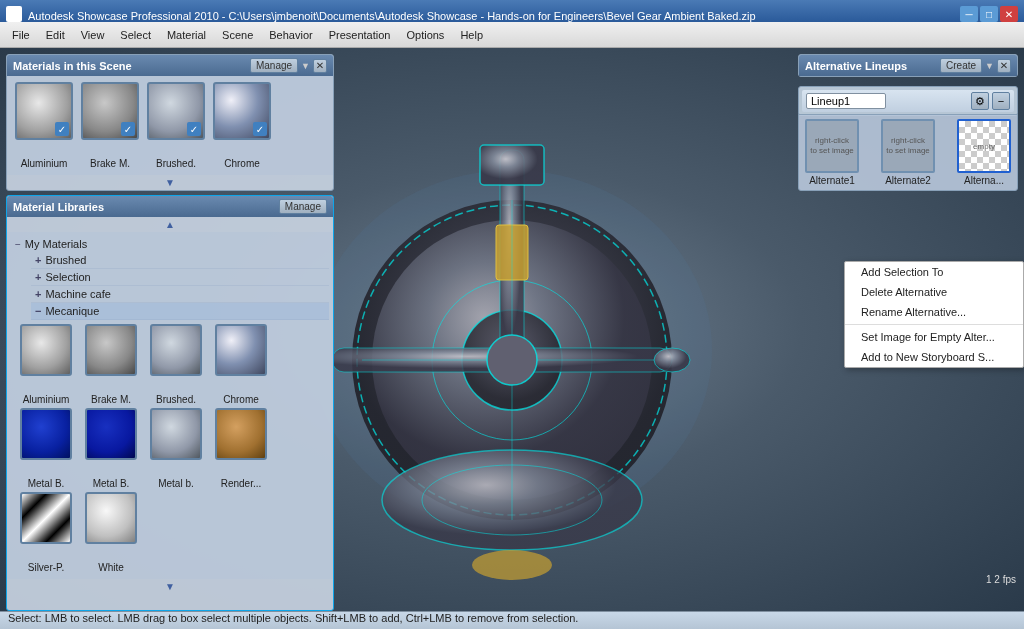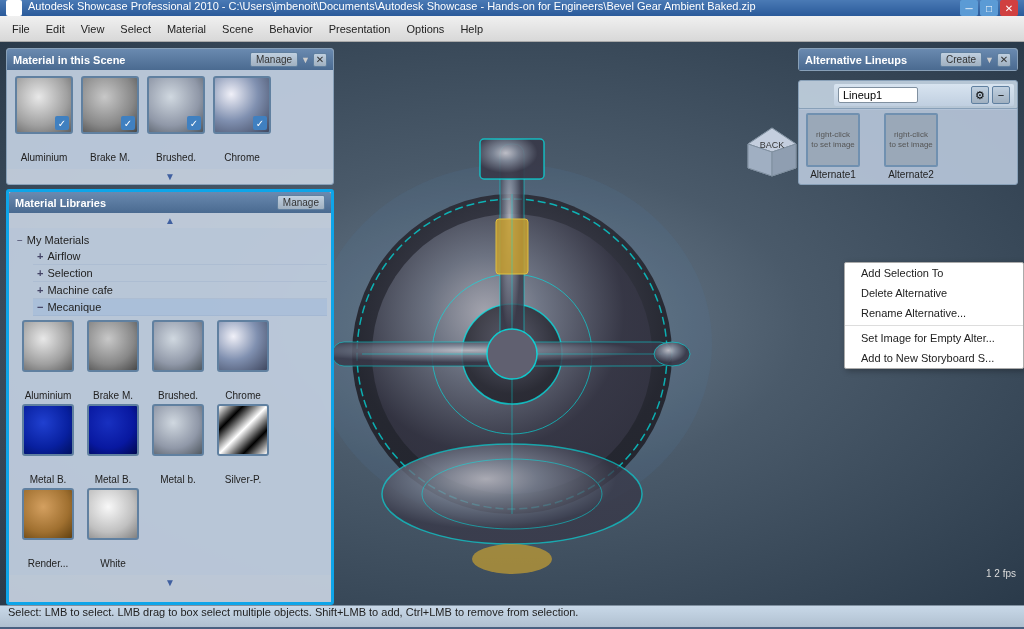--- a/index.html
+++ b/index.html
@@ -1,23 +1,23 @@
 <!DOCTYPE html>
 <html><head>
   <meta charset="utf-8">
   <style>
     * { box-sizing: border-box; margin: 0; padding: 0; }
     body { width: 1024px; height: 629px; overflow: hidden; font-family: 'Segoe UI', Tahoma, Arial, sans-serif; font-size: 11px; background: #4a6080; }
 
     
     #title-bar {
-      height: 16px;
+      height: 22px;
       background: linear-gradient(to bottom, #4a7ab5, #2a5a9a);
       display: flex;
-      align-items: flex-start;
+      align-items: flex-end;
       padding: 0 6px;
       color: white;
       font-size: 11px;
     }
     #title-bar .title-icon {
       width: 16px; height: 16px; margin-right: 6px;
       background: #fff; border-radius: 2px; display: inline-block;
       font-size: 9px; display: flex; align-items: center; justify-content: center;
     }
     #title-bar .title-text { flex: 1; font-size: 11px; }
@@ -151,21 +151,21 @@
     .mat-chrome { background: radial-gradient(circle at 30% 30%, #f0f0f8, #8090b0 50%, #404860); }
     .mat-metal-b1 { background: radial-gradient(circle at 40% 35%, #2040d0, #0820a0 60%, #001060); }
     .mat-metal-b2 { background: radial-gradient(circle at 40% 35%, #1830c0, #0818a0 60%, #000850); }
     .mat-render { background: radial-gradient(circle at 40% 35%, #d4a060, #a07030 60%, #604010); }
     .mat-silver { background: linear-gradient(135deg, #fff 0%, #000 25%, #fff 50%, #000 75%, #fff 100%); }
     .mat-white { background: radial-gradient(circle at 40% 35%, #f8f8f8, #c0c0c0 60%, #808080); }
 
     
     #material-libs-panel {
       background: rgba(200,210,225,0.92);
-      border: 3px solid #0ea5e9;
+      border: 1px solid #0ea5e9;
       border-radius: 3px;
       margin: 4px 6px 0 6px;
       pointer-events: all;
       flex: 1;
       overflow: hidden;
     }
     .lib-tree {
       padding: 4px;
       background: rgba(180,195,215,0.5);
     }
@@ -216,21 +216,20 @@
       background: rgba(190,205,220,0.95);
       border: 1px solid #88a0b8;
       border-radius: 3px;
       padding: 3px;
     }
     .lineup-header {
       display: flex; align-items: center; justify-content: space-between;
       padding: 2px 4px;
       background: linear-gradient(to bottom, #d8e4f0, #c0cfe0);
       border-radius: 2px;
-      margin-left: 32px;
     }
     .lineup-name-input {
       border: 1px solid #8090a0; background: white;
       padding: 1px 4px; font-size: 11px; width: 80px;
       border-radius: 2px;
     }
     .lineup-icons { display: flex; gap: 3px; }
     .lineup-icon-btn {
       width: 18px; height: 18px;
       background: linear-gradient(to bottom, #c0d0e0, #a0b0c0);
@@ -267,21 +266,21 @@
     }
     .alt-thumb.selected { border-color: #2060d0; border-width: 2px; }
     .alt-thumb.empty-thumb {
       background: repeating-conic-gradient(#ccc 0% 25%, #fff 0% 50%) 0 0 / 12px 12px;
     }
     .alt-label { font-size: 10px; color: #222; margin-top: 2px; }
 
     
     #context-menu {
       position: absolute;
-      top: 220px; right: 0px;
+      top: 213px; right: 0px;
       background: white;
       border: 1px solid #aaa;
       box-shadow: 2px 2px 6px rgba(0,0,0,0.3);
       border-radius: 2px;
       min-width: 180px;
       z-index: 100;
     }
     .ctx-item {
       padding: 4px 16px;
       cursor: pointer;
@@ -401,36 +400,27 @@
 
         <ellipse cx="420" cy="290" rx="18" ry="12" fill="url(#metalGrad)" opacity="0.9"></ellipse>
         <ellipse cx="420" cy="290" rx="18" ry="12" fill="none" stroke="#00e8e8" stroke-width="1" opacity="0.6"></ellipse>
 
         <ellipse cx="260" cy="495" rx="40" ry="15" fill="#c8a030" opacity="0.7"></ellipse>
       </svg>
     </div>
 
     <div id="fps-counter">1 2 fps</div>
 
-    <div id="nav-cube" style="position:absolute; top:78px; right:224px;">
-      <svg width="64" height="64" viewBox="0 0 64 64">
-        <polygon points="32,8 56,24 56,48 32,56 8,48 8,24" fill="rgba(180,190,205,0.85)" stroke="#8090a0" stroke-width="1"></polygon>
-        <polygon points="32,8 56,24 32,32 8,24" fill="rgba(200,210,225,0.9)" stroke="#8090a0" stroke-width="1"></polygon>
-        <polygon points="8,24 32,32 32,56 8,48" fill="rgba(160,175,195,0.85)" stroke="#8090a0" stroke-width="1"></polygon>
-        <polygon points="56,24 32,32 32,56 56,48" fill="rgba(140,155,175,0.85)" stroke="#8090a0" stroke-width="1"></polygon>
-        <text x="32" y="28" text-anchor="middle" font-size="9" fill="#333" font-family="Arial">BACK</text>
-      </svg>
-    </div>
   </div>
 
   <div id="left-panel">
 
     <div id="materials-scene-panel">
       <div class="panel-header">
-        <span class="panel-header-title">Material in this Scene</span>
+        <span class="panel-header-title">Materials in this Scene</span>
         <div class="panel-header-controls">
           <button class="panel-btn">Manage</button>
           <span style="font-size:9px; cursor:pointer; color:#ccc;">▼</span>
           <div class="panel-close-btn">✕</div>
         </div>
       </div>
       <div class="materials-grid">
         <div class="material-item">
           <div class="material-thumb mat-aluminium">
             <div class="checkmark">✓</div>
@@ -468,21 +458,21 @@
       </div>
       <div class="scroll-arrow">▲</div>
       <div class="lib-tree">
         <div class="lib-tree-item">
           <span class="tree-expand">−</span>
           <span class="tree-label">My Materials</span>
         </div>
         <div class="lib-sub-items">
           <div class="lib-sub-item">
             <span class="lib-expand">+</span>
-            <span>Airflow</span>
+            <span>Brushed</span>
           </div>
           <div class="lib-sub-item">
             <span class="lib-expand">+</span>
             <span>Selection</span>
           </div>
           <div class="lib-sub-item">
             <span class="lib-expand">+</span>
             <span>Machine cafe</span>
           </div>
           <div class="lib-sub-item" style="background: rgba(150,180,220,0.4);">
@@ -514,26 +504,26 @@
           </div>
           <div class="material-item">
             <div class="material-thumb mat-metal-b2" style="width:52px;height:52px;"></div>
             <span class="material-label">Metal B.</span>
           </div>
           <div class="material-item">
             <div class="material-thumb mat-brushed" style="width:52px;height:52px;"></div>
             <span class="material-label">Metal b.</span>
           </div>
           <div class="material-item">
+            <div class="material-thumb mat-render" style="width:52px;height:52px;"></div>
+            <span class="material-label">Render...</span>
+          </div>
+          <div class="material-item">
             <div class="material-thumb mat-silver" style="width:52px;height:52px;"></div>
             <span class="material-label">Silver-P.</span>
-          </div>
-          <div class="material-item">
-            <div class="material-thumb mat-render" style="width:52px;height:52px;"></div>
-            <span class="material-label">Render...</span>
           </div>
           <div class="material-item">
             <div class="material-thumb mat-white" style="width:52px;height:52px;"></div>
             <span class="material-label">White</span>
           </div>
         </div>
       </div>
       <div class="scroll-arrow">▼</div>
     </div>
   </div>
@@ -565,20 +555,26 @@
         <div style="padding:2px; text-align:center; color:#555;">right-click<br>to set image</div>
       </div>
       <span class="alt-label">Alternate1</span>
     </div>
     <div class="alt-item">
       <div class="alt-thumb" style="background: #9aa8b8; font-size:8px; line-height:1.3;">
         <div style="padding:2px; text-align:center; color:#555;">right-click<br>to set image</div>
       </div>
       <span class="alt-label">Alternate2</span>
     </div>
+    <div class="alt-item">
+      <div class="alt-thumb empty-thumb selected" style="border-color:#2060d0;">
+        <div style="font-size:8px; color:#666; text-align:center; padding:2px;">empty</div>
+      </div>
+      <span class="alt-label">Alterna...</span>
+    </div>
   </div>
 
   <div id="context-menu">
     <div class="ctx-item">Add Selection To</div>
     <div class="ctx-item">Delete Alternative</div>
     <div class="ctx-item">Rename Alternative...</div>
     <div class="ctx-separator"></div>
     <div class="ctx-item">Set Image for Empty Alter...</div>
     <div class="ctx-item">Add to New Storyboard S...</div>
   </div>

